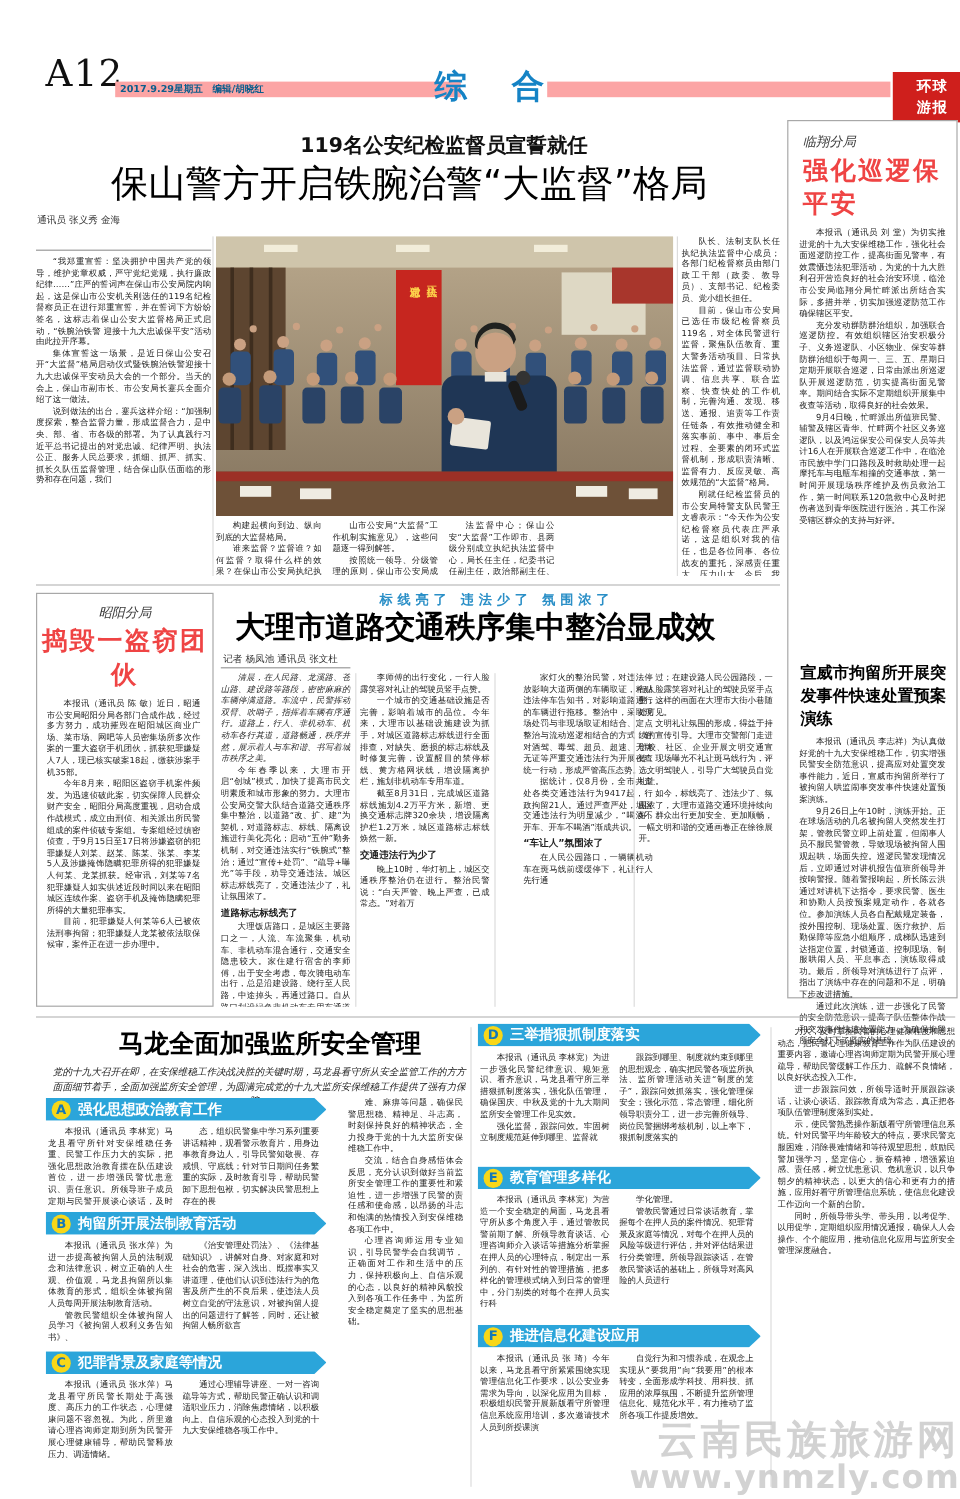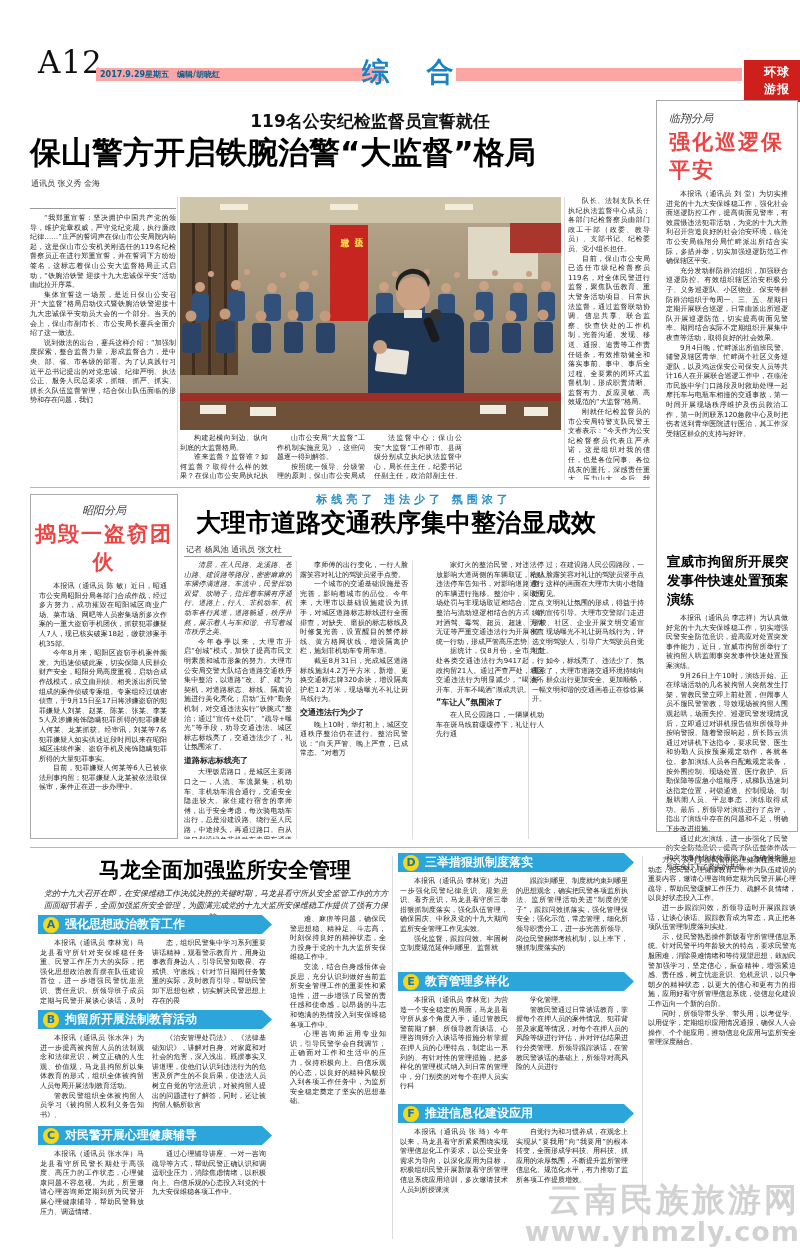--- a/index.html
+++ b/index.html
@@ -11,21 +11,21 @@
 
   
   .pageno{font-family:"DejaVu Serif",serif;font-size:31px;font-weight:400;color:#101010;letter-spacing:1px;}
   .cyanbar{background:#fca5a5;height:13px;}
   .dateline{font-size:8px;font-weight:bold;color:#0a5d8c;line-height:13px;white-space:nowrap;}
   .section-title{font-size:27px;font-weight:bold;color:#1583c5;letter-spacing:14px;white-space:nowrap;}
   .masthead{background:#cf1f1c;color:#fff;font-weight:bold;font-size:12px;padding:4px 5px;letter-spacing:1px;font-family:"DejaVu Serif",serif;}
 
   
   .kicker-main{font-size:17px;font-weight:bold;color:#111;text-align:center;white-space:nowrap;}
-  .headline-main{font-size:31px;font-weight:700;color:#000;text-align:left;white-space:nowrap;letter-spacing:0px;}
+  .headline-main{font-size:31px;font-weight:400;color:#000;text-align:center;white-space:nowrap;letter-spacing:0px;}
   .byline{font-size:8px;color:#333;}
   .byline-rule{position:absolute;height:1px;background:#999;}
 
   
   .col{position:absolute;overflow:hidden;font-size:7px;line-height:9.6px;text-align:justify;color:#222;}
   .col p{margin:0;text-indent:2em;}
   .subhead{font-size:8px;font-weight:bold;text-align:left;text-indent:0 !important;margin:3px 0 !important;}
   .intro-italic{font-family:"DejaVu Serif",serif;font-style:italic;color:#2c2c2c;}
 
   
@@ -235,21 +235,21 @@
     </div>
   <div class="subhead">道路标志标线亮了</div>
   <div>
       <p>大理饭店路口，是城区主要路口之一，人流、车流聚集，机动车、非机动车混合通行，交通安全隐患较大。家住建行宿舍的李师傅，出于安全考虑，每次骑电动车出行，总是沿建设路、绕行至人民路，中途掉头，再通过路口。自从路口划设绿色非机动车专用车通道后，李师傅顾虑没有了。</p>
     </div>
 </div>
 <div class="col" style="left:300px;top:561px;width:108px;height:278px;">
   <div>
       <p>李师傅的出行变化，一行人脸露笑容对礼让的驾驶员竖手点赞。</p>
       <p>一个城市的交通基础设施是否完善，影响着城市的品位。今年来，大理市以基础设施建设为抓手，对城区道路标志标线进行全面排查，对缺失、磨损的标志标线及时修复完善，设置醒目的禁停标线、黄方格网状线，增设隔离护栏，施划非机动车专用车道。</p>
-      <p>截至8月31日，完成城区道路标线施划4.2万平方米，新增、更换交通标志牌320余块，增设隔离护栏1.2万米，现场曝光不礼让斑马线行为。</p>
+      <p>截至8月31日，完成城区道路标线施划4.2万平方米，新增、更换交通标志牌320余块，增设隔离护栏1.2万米，城区道路标志标线焕然一新。</p>
     </div>
   <div class="subhead">交通违法行为少了</div>
   <div>
       <p>晚上10时，华灯初上，城区交通秩序整治仍在进行。整治民警说：“白天严管、晚上严查，已成常态。”对着万</p>
     </div>
 </div>
 <div class="col" style="left:436px;top:561px;width:108px;height:278px;">
   <div>
       <p>家灯火的整治民警，对违法停放影响大道两侧的车辆取证，粘贴违法停车告知书，对影响道路通行的车辆进行拖移。整治中，采取现场处罚与非现场取证相结合、定点整治与流动巡逻相结合的方式，针对酒驾、毒驾、超员、超速、无牌无证等严重交通违法行为开展夜查统一行动，形成严管高压态势。</p>
       <p>据统计，仅8月份，全市共查处各类交通违法行为9417起，行政拘留21人。通过严查严处，城区交通违法行为明显减少，“喝酒不开车、开车不喝酒”渐成共识。</p>
@@ -292,21 +292,21 @@
 <div class="col" style="left:40px;top:1034px;width:104px;height:86px;">
     <p>本报讯（通讯员 张水萍）为进一步提高被拘留人员的法制观念和法律意识，树立正确的人生观、价值观，马龙县拘留所以集体教育的形式，组织全体被拘留人员每周开展法制教育活动。</p>
     <p>管教民警组织全体被拘留人员学习《被拘留人权利义务告知书》、</p>
   </div>
 <div class="col" style="left:152px;top:1034px;width:114px;height:86px;">
     <p>《治安管理处罚法》、《法律基础知识》，讲解对自身、对家庭和对社会的危害，深入浅出、既摆事实又讲道理，使他们认识到违法行为的危害及所产生的不良后果，使违法人员树立自觉的守法意识，对被拘留人提出的问题进行了解答，同时，还让被拘留人畅所欲言</p>
   </div>
 
 <div class="cat-banner" style="left:38px;top:1126px;width:234px;">
   <span class="cat-letter">C</span>
-  <span>对民警开展心理健康辅导</span>
+  <span>犯罪背景及家庭等情况</span>
 </div>
 <div class="col" style="left:40px;top:1150px;width:104px;height:88px;">
     <p>本报讯（通讯员 张水萍）马龙县看守所民警长期处于高强度、高压力的工作状态，心理健康问题不容忽视。为此，所里邀请心理咨询师定期到所为民警开展心理健康辅导，帮助民警释放压力、调适情绪。</p>
   </div>
 <div class="col" style="left:152px;top:1150px;width:114px;height:88px;">
     <p>通过心理辅导讲座、一对一咨询疏导等方式，帮助民警正确认识和调适职业压力，消除焦虑情绪，以积极向上、自信乐观的心态投入到党的十九大安保维稳各项工作中。</p>
   </div>
 
 <div class="col" style="left:290px;top:915px;width:96px;height:324px;">
     <p>难、麻痹等问题，确保民警思想稳、精神足、斗志高，时刻保持良好的精神状态，全力投身于党的十九大监所安保维稳工作中。</p>

